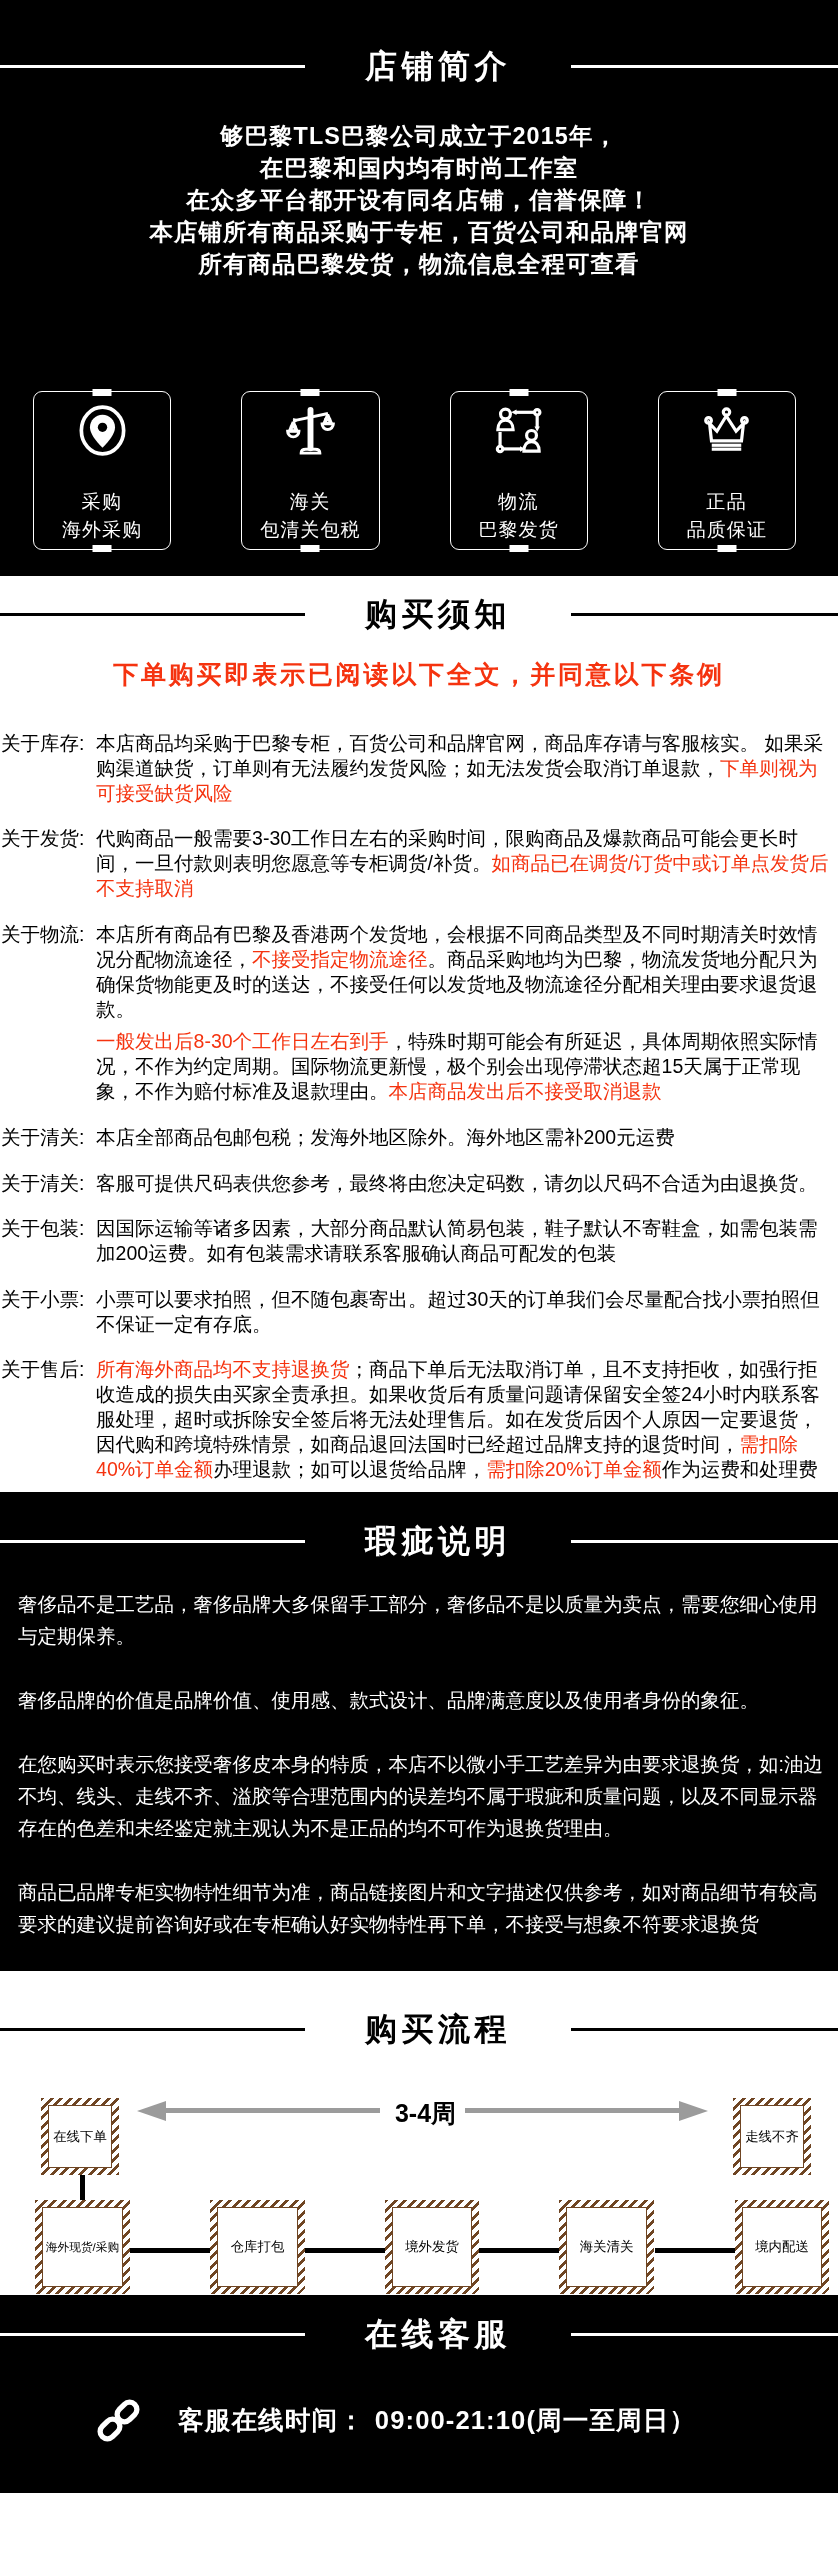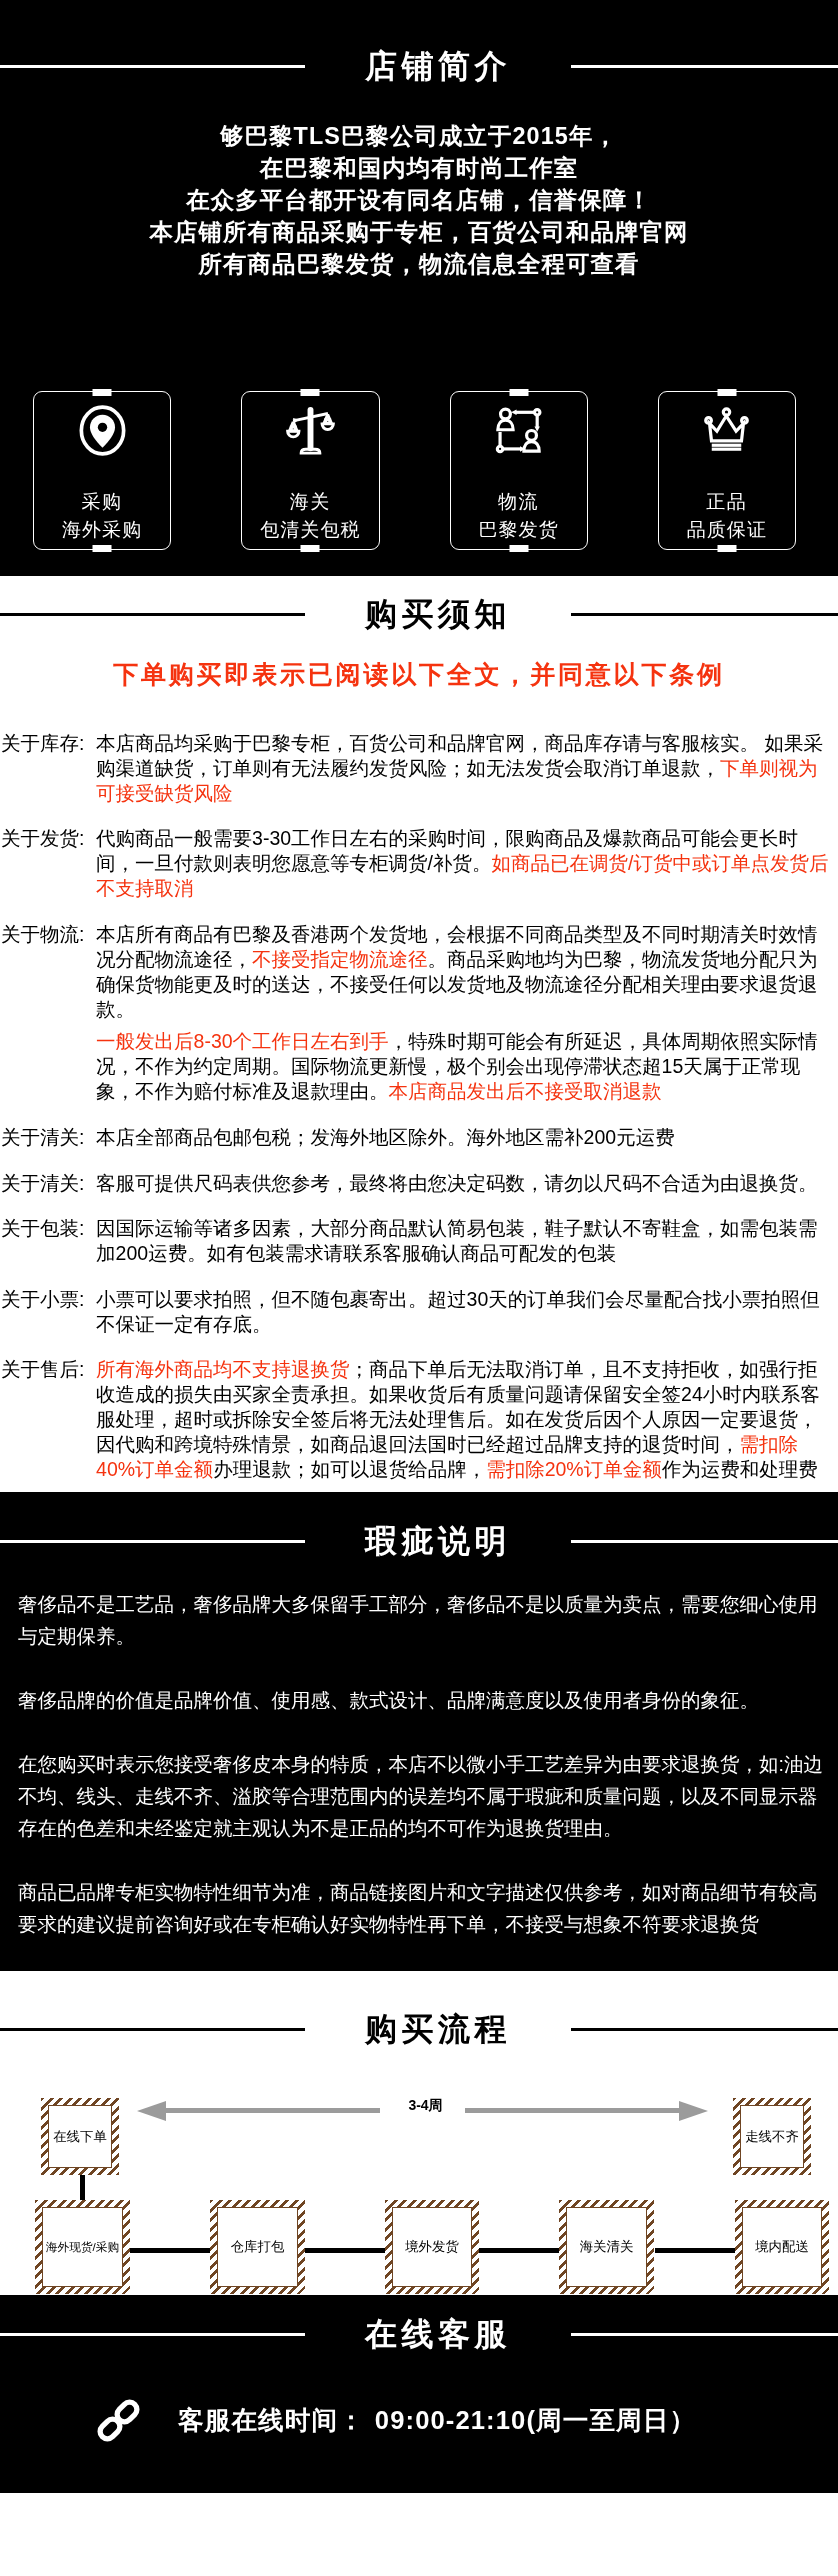--- a/index.html
+++ b/index.html
@@ -104,21 +104,21 @@
   .c4{left:655px;width:80px}
   .vconn{position:absolute;left:80px;top:204px;width:4.5px;height:25px;background:#000}
   .aline{position:absolute;top:137px;height:4.5px;background:var(--gray)}
   .aline.l{left:165px;width:215px}
   .aline.r{left:465px;width:215px}
   .ahead{position:absolute;top:130px;width:0;height:0;
     border-top:10px solid transparent;border-bottom:10px solid transparent}
   .ahead.l{left:137px;border-right:29px solid var(--gray)}
   .ahead.r{left:679px;border-left:29px solid var(--gray)}
   .duration{position:absolute;left:384px;top:126px;width:83px;text-align:center;
-    font-size:14px;font-weight:700;color:#000}
+    font-size:25px;font-weight:700;color:#000}
 
   
   .service-row{display:flex;align-items:center;margin:41px 0 0 92px}
   .chain-icon{width:53px;height:53px;color:#fff;flex:0 0 auto}
   .service-text{margin-left:33px;font-size:25.6px;font-weight:700;letter-spacing:1.1px;white-space:nowrap}
   .service-text .hv{margin-left:10px}
 </style>
 </head>
 <body>
 

